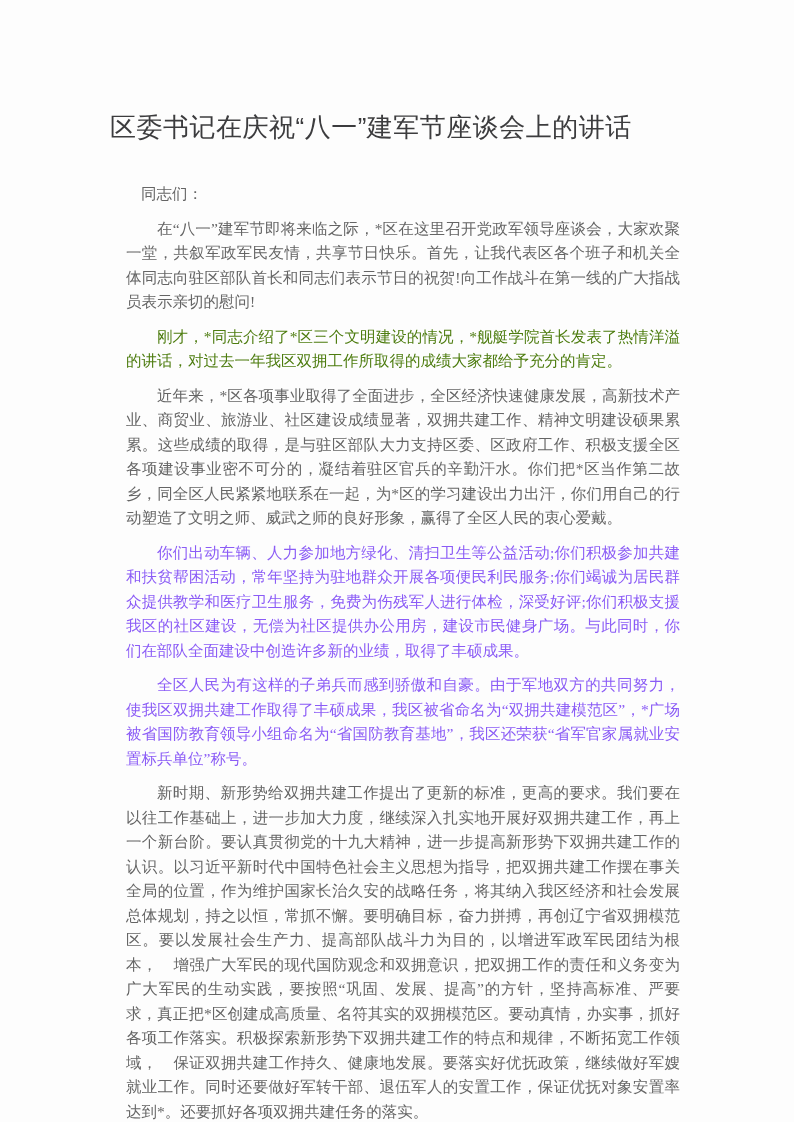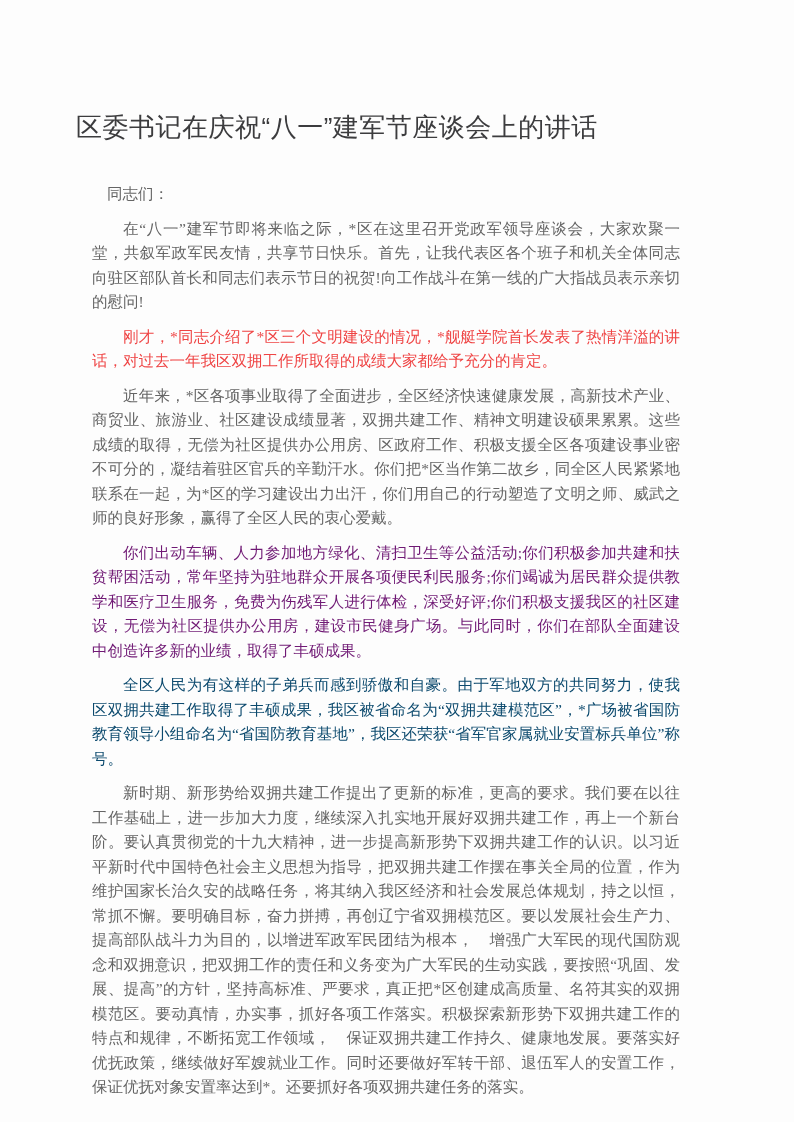--- a/index.html
+++ b/index.html
@@ -11,21 +11,21 @@
     height: 1122px;
     background: #fdfdfd;
     overflow: hidden;
   }
   .page {
     position: relative;
     width: 794px;
     height: 1122px;
     background: #fdfdfd;
     box-sizing: border-box;
-    padding: 110px 114px 0 76px;
+    padding: 110px 114px 0 110px;
   }
   .doc-title {
     font-family: "Liberation Sans", "DejaVu Sans", sans-serif;
     font-size: 26px;
     font-weight: 500;
     color: #3c3c3e;
     line-height: 34px;
     margin: 0 0 38px 0;
     letter-spacing: 0.5px;
   }
@@ -50,19 +50,19 @@
   }
 </style>
 </head>
 <body style="background: rgb(253, 253, 253);">
 
 <div class="page" style="background: rgb(253, 253, 253);">
   <h1 class="doc-title" style="color: rgb(60, 60, 62);">区委书记在庆祝“八一”建军节座谈会上的讲话</h1>
   <p class="salutation" style="color: rgb(101, 101, 101); margin-left: 31px;">同志们：</p>
   <div id="paragraphs">
       <p class="para" style="color: rgb(101, 101, 101);">在“八一”建军节即将来临之际，*区在这里召开党政军领导座谈会，大家欢聚一堂，共叙军政军民友情，共享节日快乐。首先，让我代表区各个班子和机关全体同志向驻区部队首长和同志们表示节日的祝贺!向工作战斗在第一线的广大指战员表示亲切的慰问!</p>
-      <p class="para" style="color: #ef4444;">刚才，*同志介绍了*区三个文明建设的情况，*舰艇学院首长发表了热情洋溢的讲话，对过去一年我区双拥工作所取得的成绩大家都给予充分的肯定。</p>
-      <p class="para" style="color: rgb(101, 101, 101);">近年来，*区各项事业取得了全面进步，全区经济快速健康发展，高新技术产业、商贸业、旅游业、社区建设成绩显著，双拥共建工作、精神文明建设硕果累累。这些成绩的取得，无偿为社区提供办公用房、区政府工作、积极支援全区各项建设事业密不可分的，凝结着驻区官兵的辛勤汗水。你们把*区当作第二故乡，同全区人民紧紧地联系在一起，为*区的学习建设出力出汗，你们用自己的行动塑造了文明之师、威武之师的良好形象，赢得了全区人民的衷心爱戴。</p>
-      <p class="para" style="color: #701a75; font-family: Liberation Serif, serif;">你们出动车辆、人力参加地方绿化、清扫卫生等公益活动;你们积极参加共建和扶贫帮困活动，常年坚持为驻地群众开展各项便民利民服务;你们竭诚为居民群众提供教学和医疗卫生服务，免费为伤残军人进行体检，深受好评;你们积极支援我区的社区建设，无偿为社区提供办公用房，建设市民健身广场。与此同时，你们在部队全面建设中创造许多新的业绩，取得了丰硕成果。</p>
-      <p class="para" style="color: #0c4a6e;">全区人民为有这样的子弟兵而感到骄傲和自豪。由于军地双方的共同努力，使我区双拥共建工作取得了丰硕成果，我区被省命名为“双拥共建模范区”，*广场被省国防教育领导小组命名为“省国防教育基地”，我区还荣获“省军官家属就业安置标兵单位”称号。</p>
+      <p class="para" style="color: #4d7c0f;">刚才，*同志介绍了*区三个文明建设的情况，*舰艇学院首长发表了热情洋溢的讲话，对过去一年我区双拥工作所取得的成绩大家都给予充分的肯定。</p>
+      <p class="para" style="color: rgb(101, 101, 101);">近年来，*区各项事业取得了全面进步，全区经济快速健康发展，高新技术产业、商贸业、旅游业、社区建设成绩显著，双拥共建工作、精神文明建设硕果累累。这些成绩的取得，是与驻区部队大力支持区委、区政府工作、积极支援全区各项建设事业密不可分的，凝结着驻区官兵的辛勤汗水。你们把*区当作第二故乡，同全区人民紧紧地联系在一起，为*区的学习建设出力出汗，你们用自己的行动塑造了文明之师、威武之师的良好形象，赢得了全区人民的衷心爱戴。</p>
+      <p class="para" style="color: #8b5cf6; font-family: Liberation Serif, serif;">你们出动车辆、人力参加地方绿化、清扫卫生等公益活动;你们积极参加共建和扶贫帮困活动，常年坚持为驻地群众开展各项便民利民服务;你们竭诚为居民群众提供教学和医疗卫生服务，免费为伤残军人进行体检，深受好评;你们积极支援我区的社区建设，无偿为社区提供办公用房，建设市民健身广场。与此同时，你们在部队全面建设中创造许多新的业绩，取得了丰硕成果。</p>
+      <p class="para" style="color: #8b5cf6;">全区人民为有这样的子弟兵而感到骄傲和自豪。由于军地双方的共同努力，使我区双拥共建工作取得了丰硕成果，我区被省命名为“双拥共建模范区”，*广场被省国防教育领导小组命名为“省国防教育基地”，我区还荣获“省军官家属就业安置标兵单位”称号。</p>
       <p class="para" style="color: rgb(101, 101, 101);">新时期、新形势给双拥共建工作提出了更新的标准，更高的要求。我们要在以往工作基础上，进一步加大力度，继续深入扎实地开展好双拥共建工作，再上一个新台阶。要认真贯彻党的十九大精神，进一步提高新形势下双拥共建工作的认识。以习近平新时代中国特色社会主义思想为指导，把双拥共建工作摆在事关全局的位置，作为维护国家长治久安的战略任务，将其纳入我区经济和社会发展总体规划，持之以恒，常抓不懈。要明确目标，奋力拼搏，再创辽宁省双拥模范区。要以发展社会生产力、提高部队战斗力为目的，以增进军政军民团结为根本，　增强广大军民的现代国防观念和双拥意识，把双拥工作的责任和义务变为广大军民的生动实践，要按照“巩固、发展、提高”的方针，坚持高标准、严要求，真正把*区创建成高质量、名符其实的双拥模范区。要动真情，办实事，抓好各项工作落实。积极探索新形势下双拥共建工作的特点和规律，不断拓宽工作领域，　保证双拥共建工作持久、健康地发展。要落实好优抚政策，继续做好军嫂就业工作。同时还要做好军转干部、退伍军人的安置工作，保证优抚对象安置率达到*。还要抓好各项双拥共建任务的落实。</p>
     </div>
 </div>
 
 </body></html>

